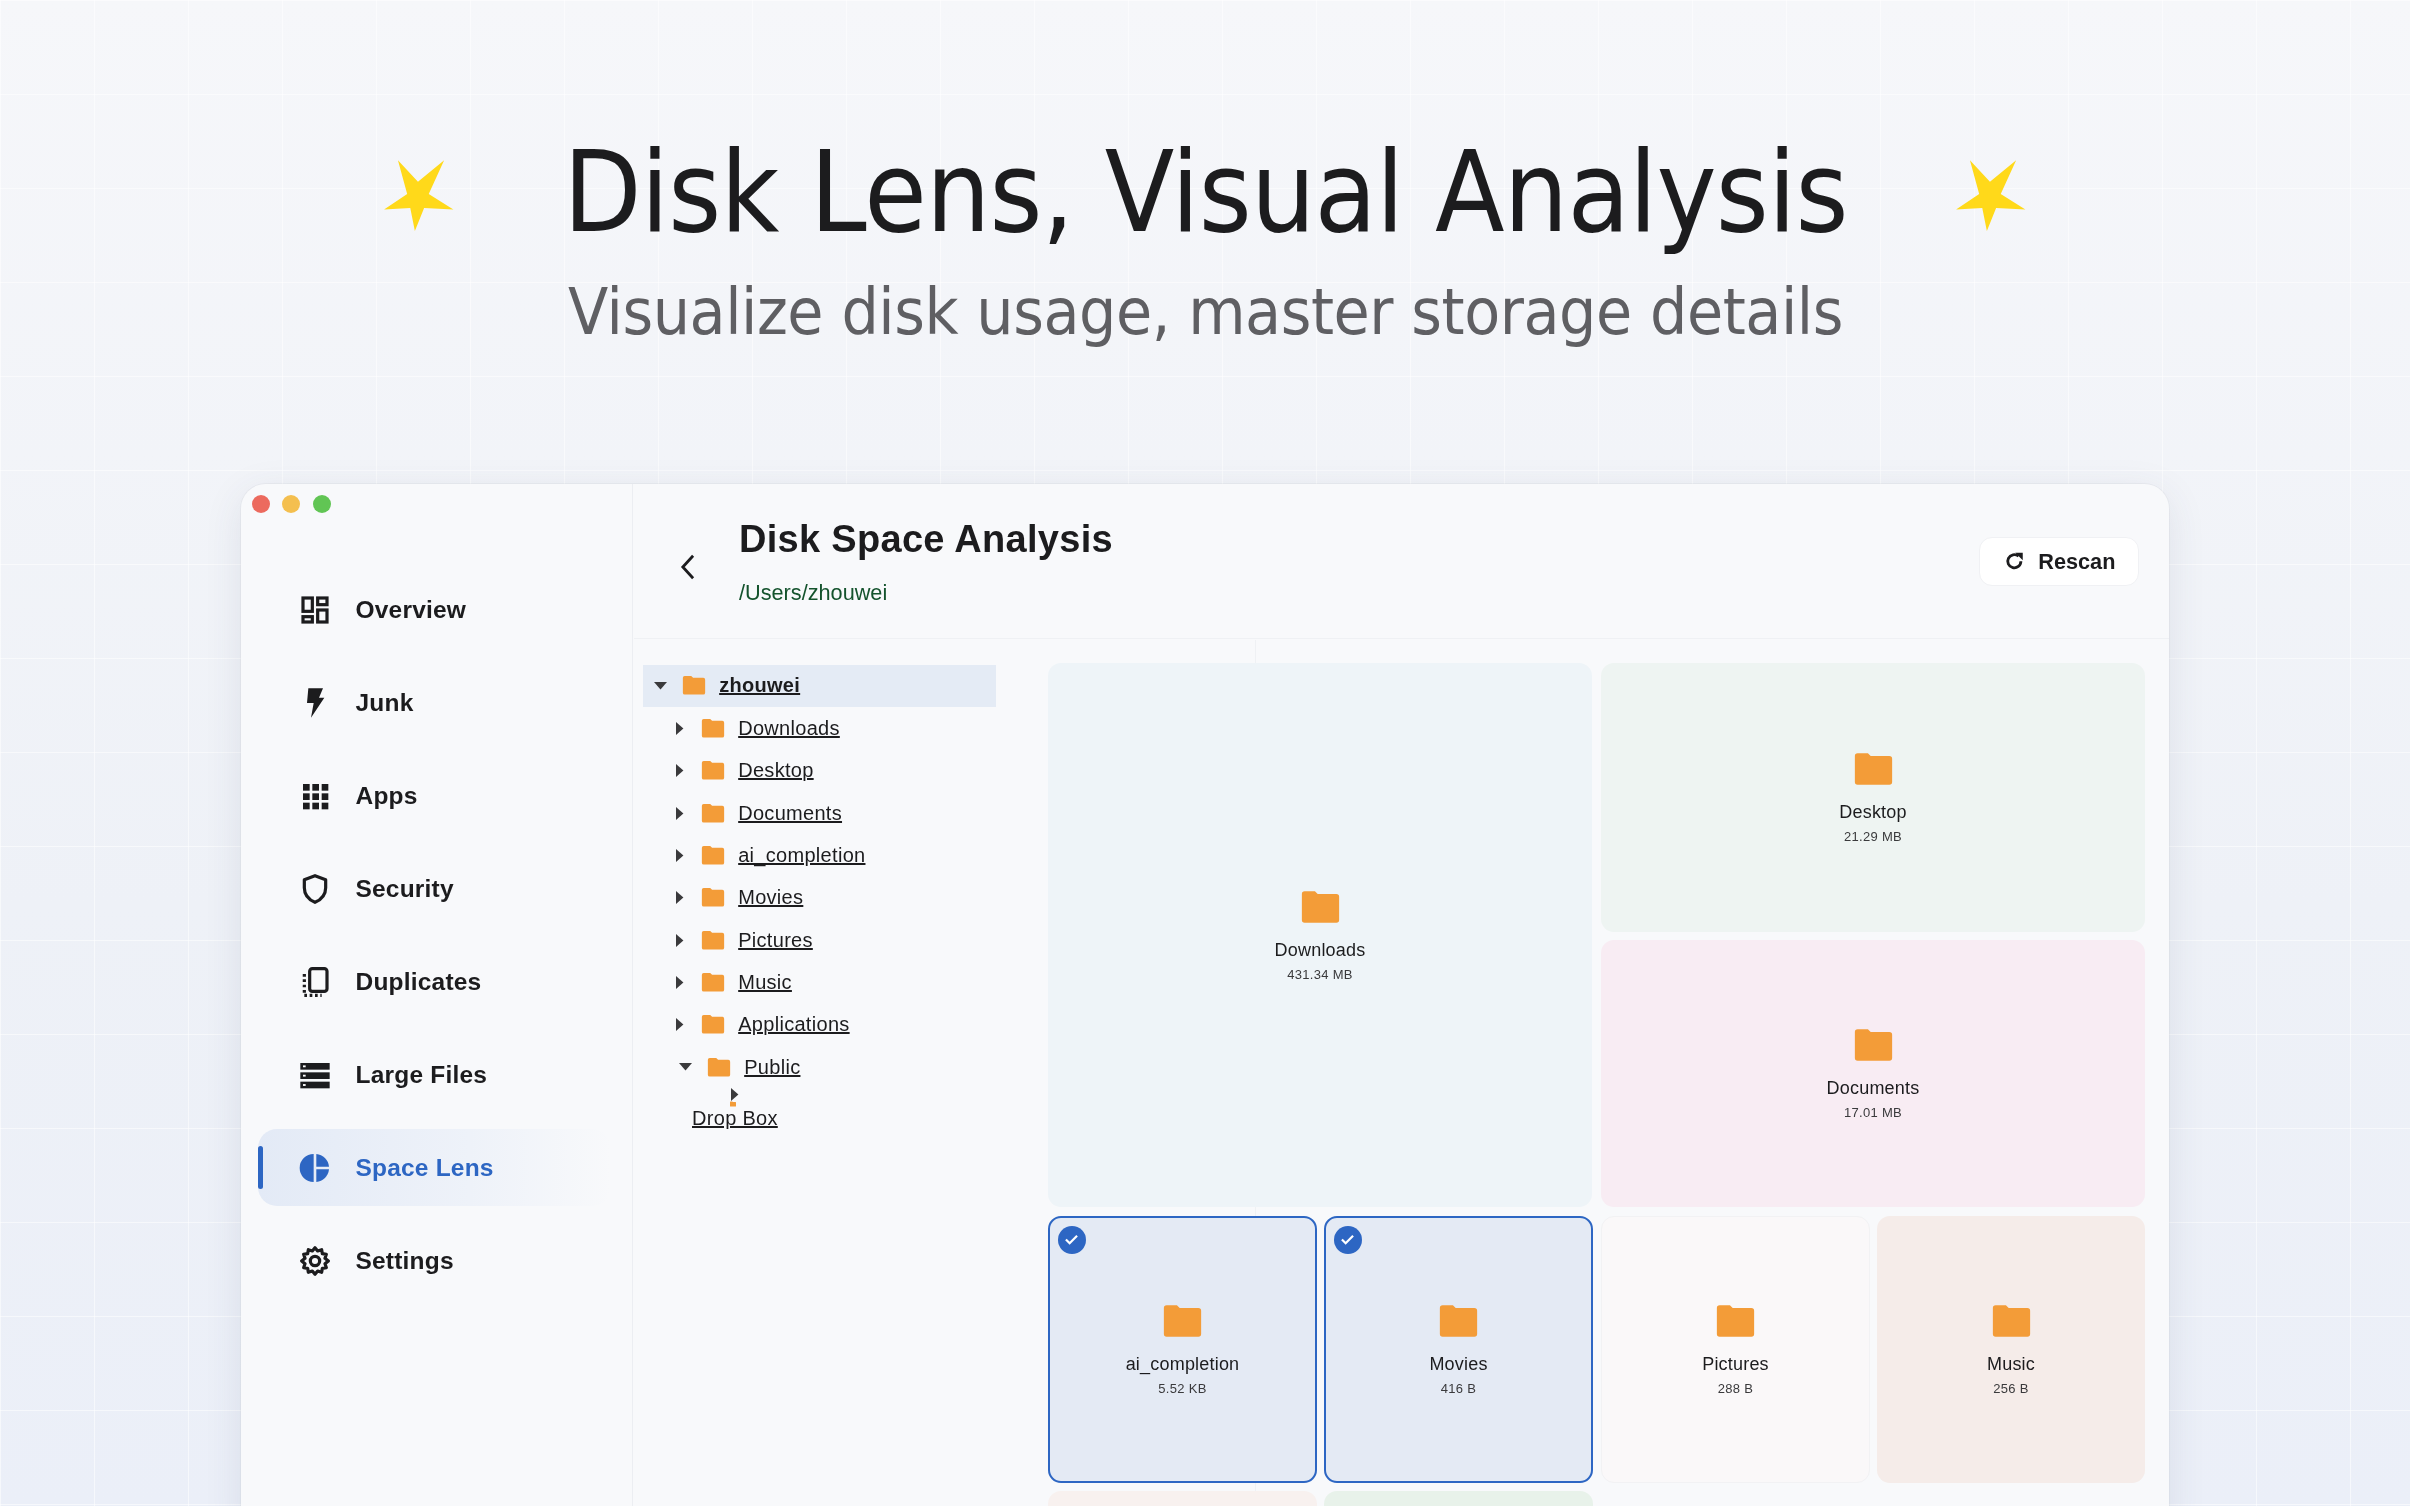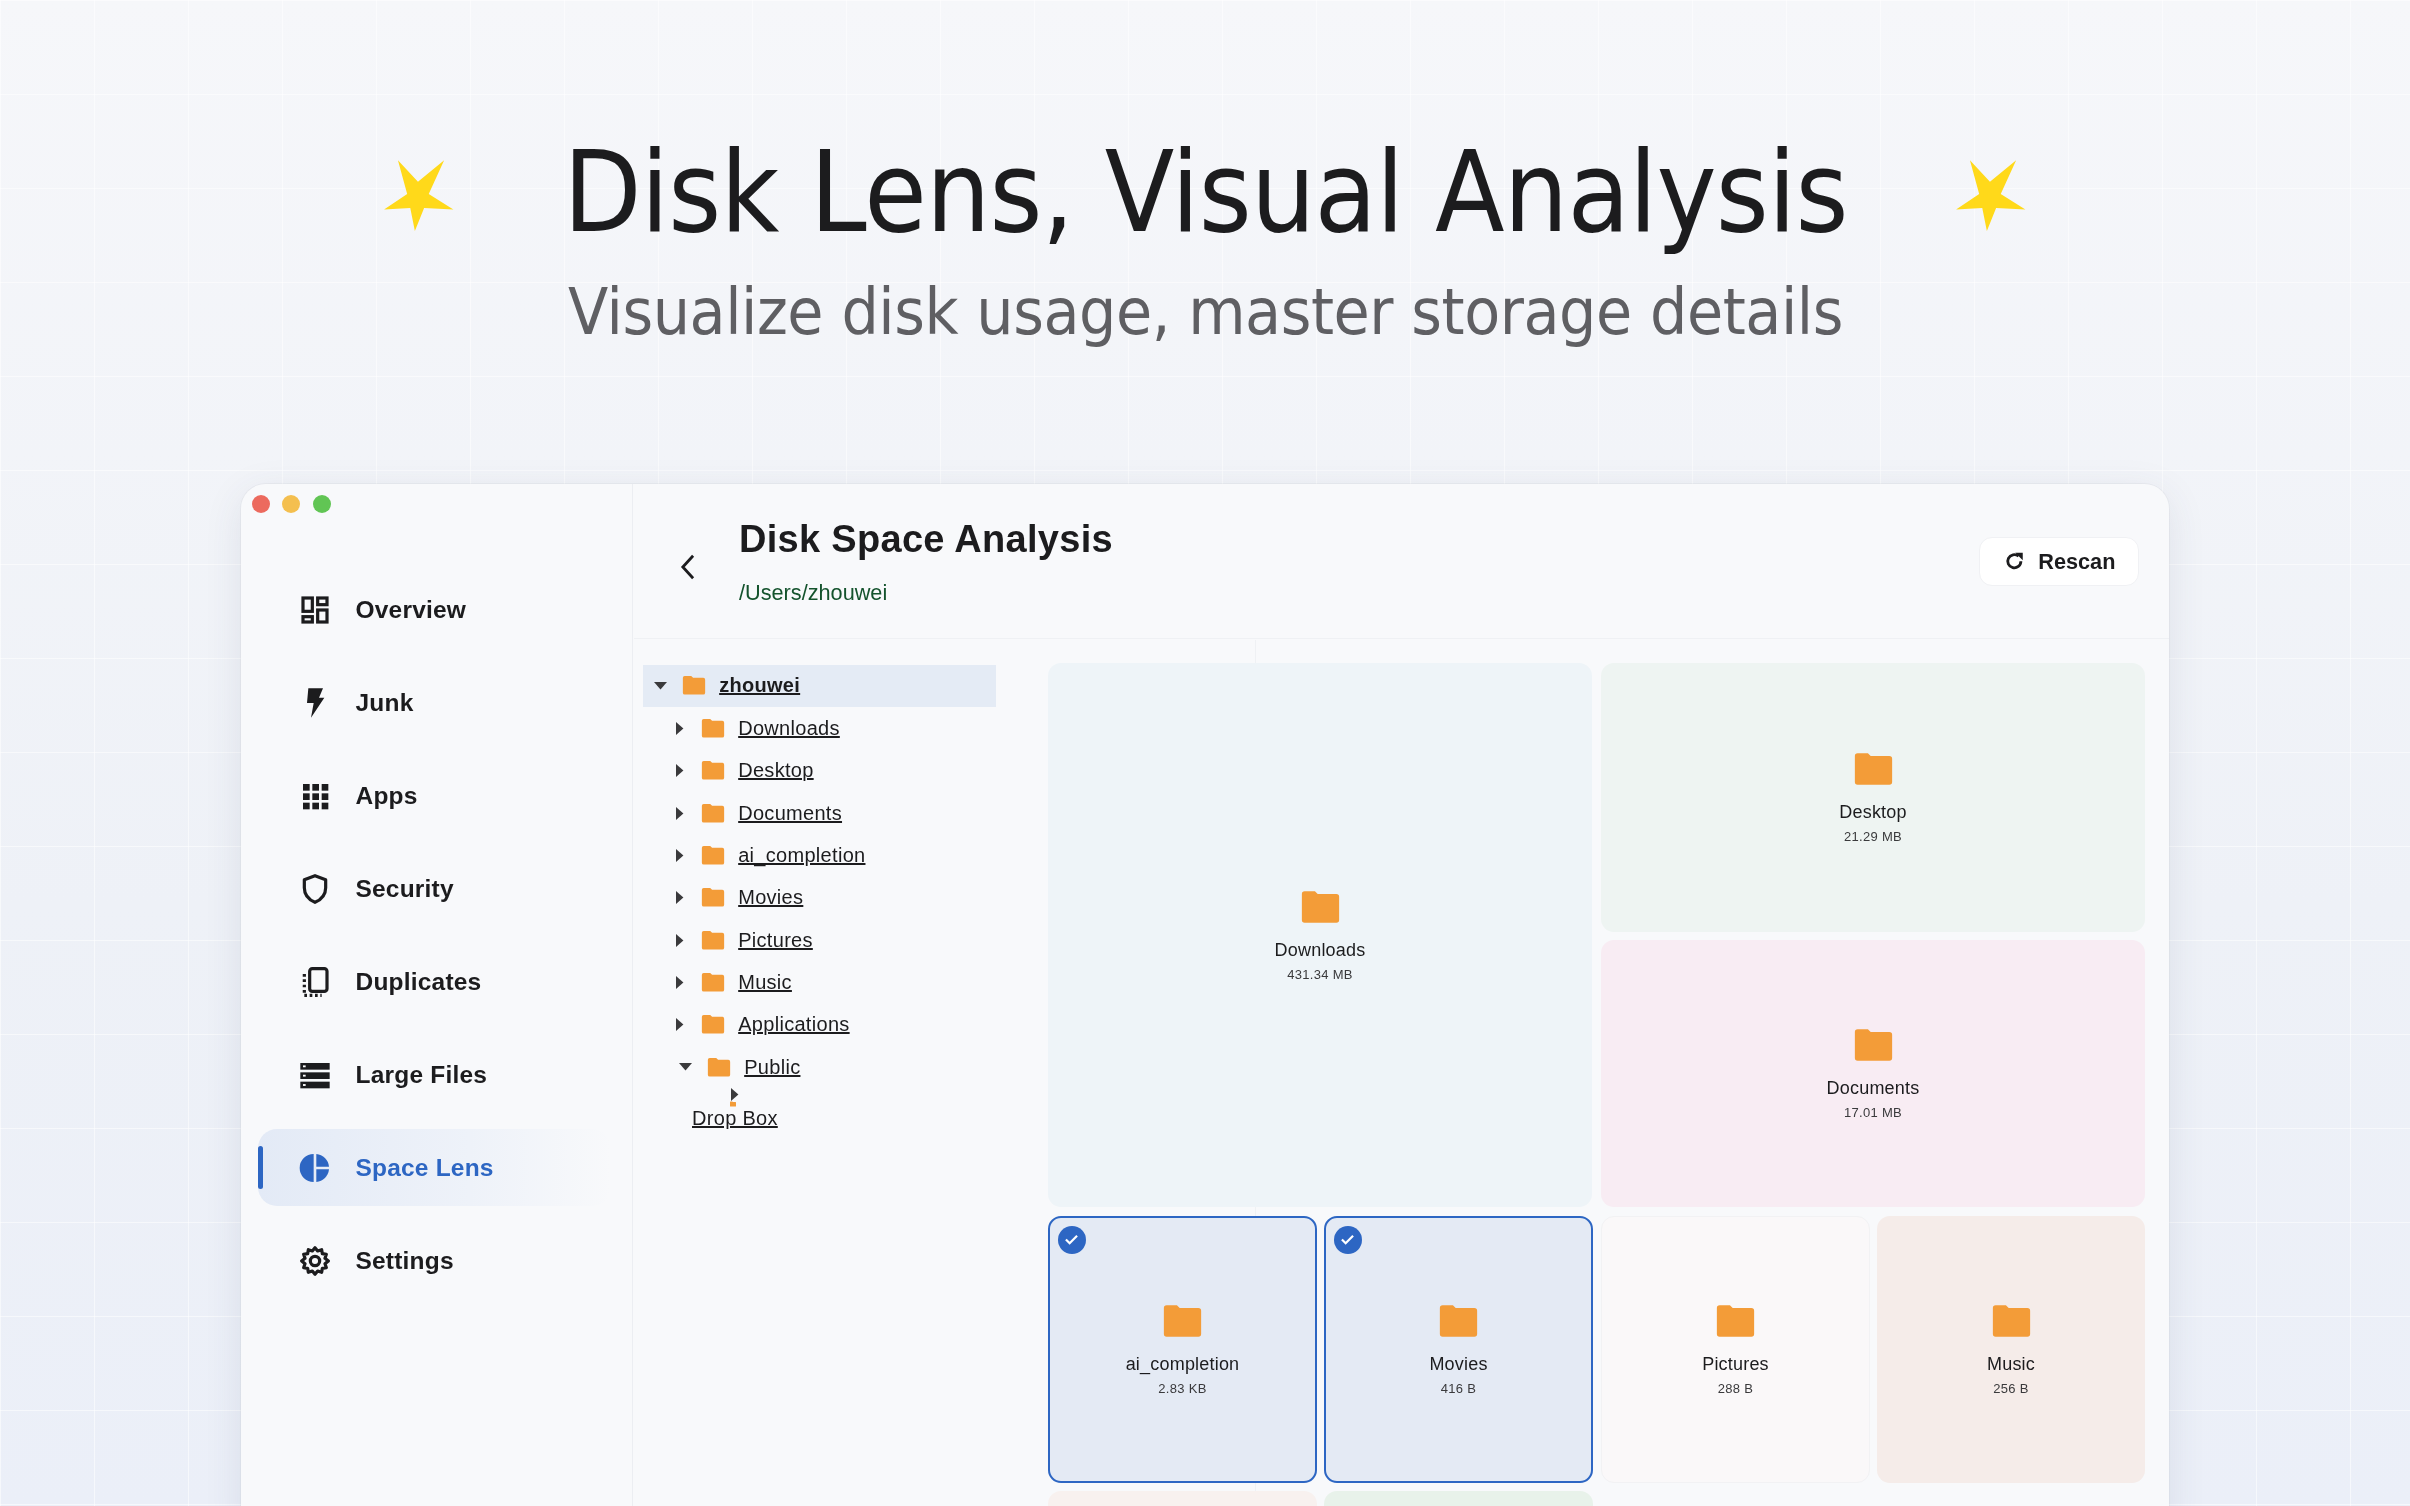--- a/index.html
+++ b/index.html
@@ -372,21 +372,21 @@
       <div class="tile selected" style="left:414px; top:732px; width:269px; height:267px;">
         <span class="check">
             <svg width="15" height="13" viewBox="0 0 16 14">
               <path d="M2 7 L6 11 L14 3" fill="none" stroke="#fff" stroke-width="2.4"></path>
             </svg>
           </span>
         <svg class="fold-lg" viewBox="0 0 44 38">
             <path d="M2 5 Q2 2 5 2 H16 L19 5 H39 Q42 5 42 8 V33 Q42 36 39 36 H5 Q2 36 2 33 Z" fill="#F39C38"></path>
           </svg>
         <span class="t-name">ai_completion</span>
-        <span class="t-size">2.83 KB</span>
+        <span class="t-size">5.52 KB</span>
       </div>
       <div class="tile selected" style="left:690px; top:732px; width:269px; height:267px;">
         <span class="check">
             <svg width="15" height="13" viewBox="0 0 16 14">
               <path d="M2 7 L6 11 L14 3" fill="none" stroke="#fff" stroke-width="2.4"></path>
             </svg>
           </span>
         <svg class="fold-lg" viewBox="0 0 44 38">
             <path d="M2 5 Q2 2 5 2 H16 L19 5 H39 Q42 5 42 8 V33 Q42 36 39 36 H5 Q2 36 2 33 Z" fill="#F39C38"></path>
           </svg>

